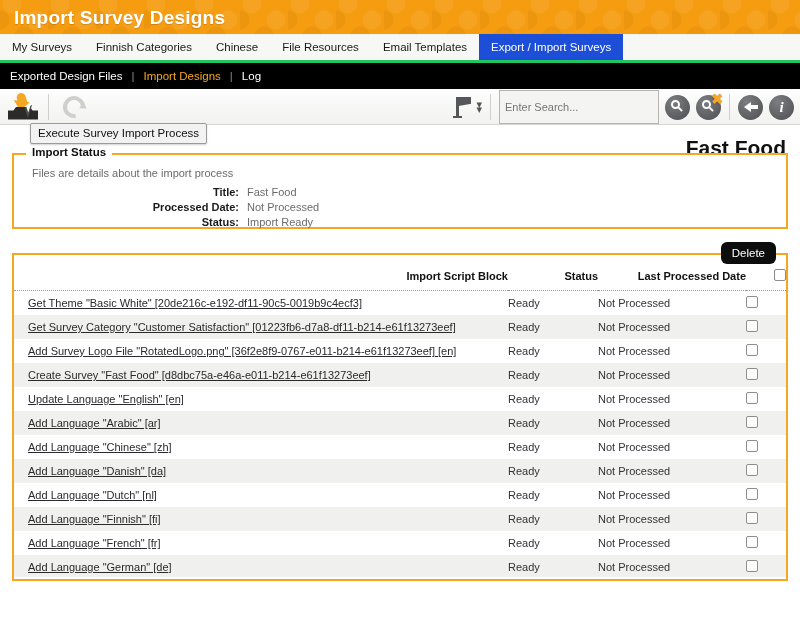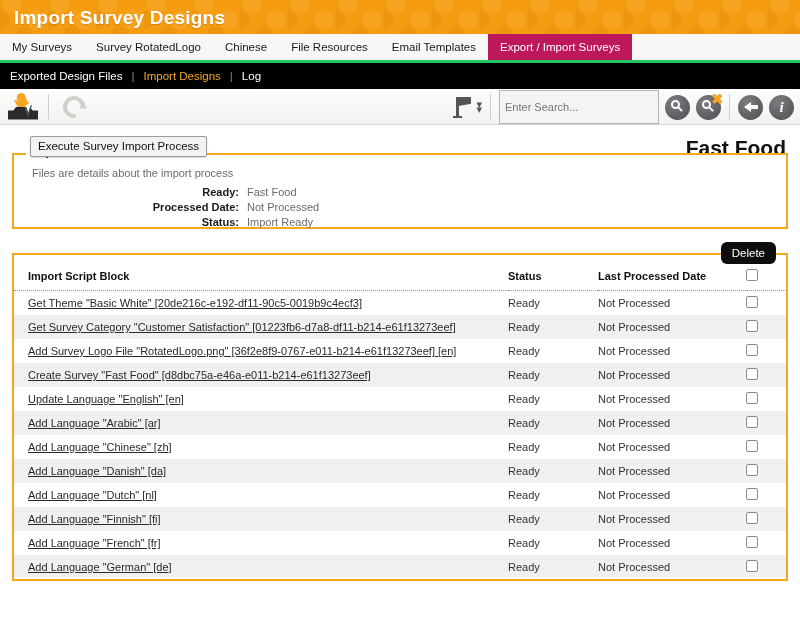--- a/index.html
+++ b/index.html
@@ -45,21 +45,21 @@
   }
   .tab {
     display: flex; align-items: center;
     padding: 0 12px;
     font-size: 11.5px;
     color: #1a1a1a;
     white-space: nowrap;
     cursor: pointer;
   }
   .tab.active {
-    background: #be185d;
+    background: #1d4ed8;
     color: #ffffff;
     font-weight: normal;
   }
   .tabbar-filler { flex: 1; }
 
   
   .subnav {
     height: 26px;
     background: #000000;
     display: flex;
@@ -167,21 +167,21 @@
   .back-arrow { position:absolute; left:6px; top:7px; width:0;height:0;
     border-top:5px solid transparent; border-bottom:5px solid transparent; border-right:7px solid #fff; }
   .back-arrow::after { content:""; position:absolute; left:7px; top:-2px; width:7px; height:4px; background:#fff; }
   .info-i { position:absolute; left:0; top:0; width:100%; height:100%;
     display:flex; align-items:center; justify-content:center; color:#fff; font-size:15px;
     font-family:"Liberation Serif", serif; font-weight:bold; font-style:italic; }
 
   
   .tooltip {
     position: absolute;
-    left: 30px; top: 136px;
+    left: 30px; top: 123px;
     background: #f2f2f2;
     border: 1px solid #9a9a9a;
     border-radius: 2px;
     font-size: 11.5px;
     color: #111;
     padding: 3px 7px 4px 7px;
     box-shadow: 0 1px 2px rgba(0,0,0,.18);
     z-index: 30;
     white-space: nowrap;
   }
@@ -220,21 +220,21 @@
     padding: 5px 11px;
     border-radius: 6px;
     cursor: pointer;
     border: none;
     font-family: "Liberation Sans", sans-serif;
   }
 
   
   table.grid { width: 100%; border-collapse: collapse; font-size: 11px; }
   table.grid th {
-    text-align: left;
+    text-align: right;
     font-size: 11px;
     font-weight: bold;
     color:#111;
     padding: 14px 0 7px 0;
     border-bottom: 1px dotted #9a9a9a;
   }
   table.grid td {
     padding: 5px 0 5px 0;
     color:#333;
     vertical-align: middle;
@@ -261,21 +261,21 @@
 <body>
 
 <div id="app">
 
   <div class="banner">
     <div class="banner-title">Import Survey Designs</div>
   </div>
 
   <div class="tabbar" id="tabbar">
       <div class="tab">My Surveys</div>
-      <div class="tab">Survey RotatedLogo</div>
+      <div class="tab">Finnish Categories</div>
       <div class="tab">Chinese</div>
       <div class="tab">File Resources</div>
       <div class="tab">Email Templates</div>
       <div class="tab active">Export / Import Surveys</div>
       <div class="tabbar-filler"></div>
     </div>
 
   <div class="subnav" id="subnav">
       <a class="">Exported Design Files</a>
       <span class="sep">|</span>
@@ -333,21 +333,21 @@
 
   <div class="tooltip">Execute Survey Import Process</div>
 
   <div class="page-title">Fast Food</div>
 
   <div class="fs" id="status-fs">
     <div class="fs-legend">Import Status</div>
     <div class="fs-desc">Files are details about the import process</div>
     <div class="kv" id="status-kv">
         <div class="kv-row">
-          <div class="kv-key">Ready:</div>
+          <div class="kv-key">Title:</div>
           <div class="kv-val">Fast Food</div>
         </div>
         <div class="kv-row">
           <div class="kv-key">Processed Date:</div>
           <div class="kv-val">Not Processed</div>
         </div>
         <div class="kv-row">
           <div class="kv-key">Status:</div>
           <div class="kv-val">Import Ready</div>
         </div>

